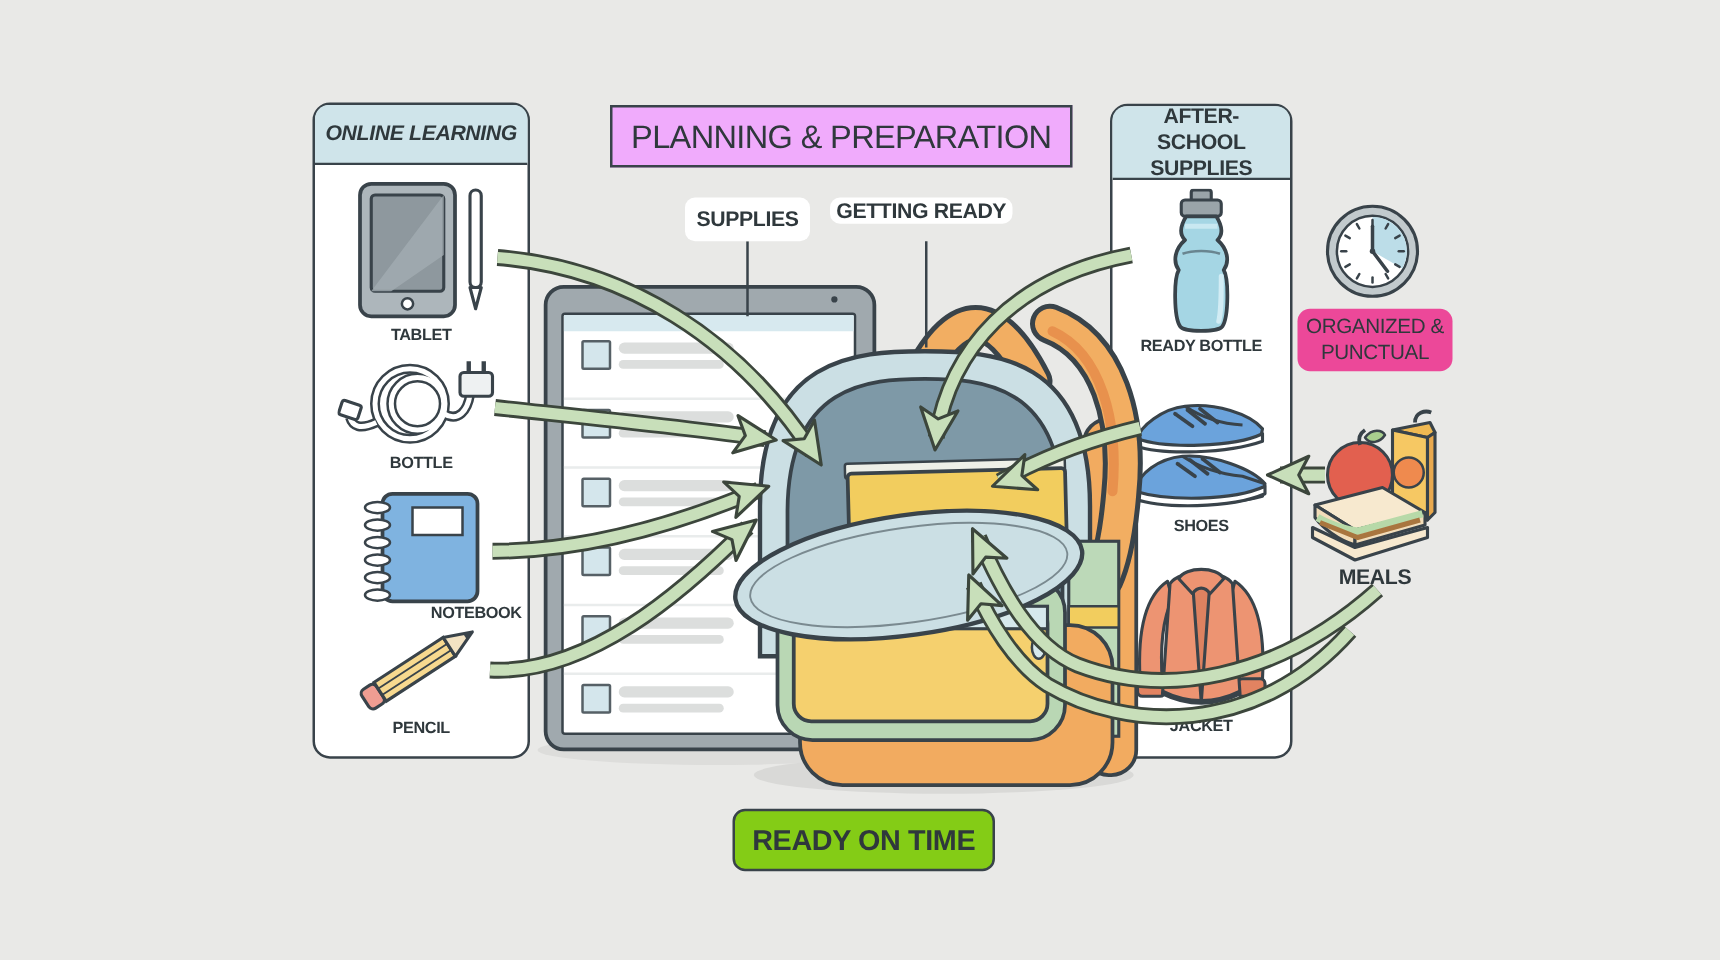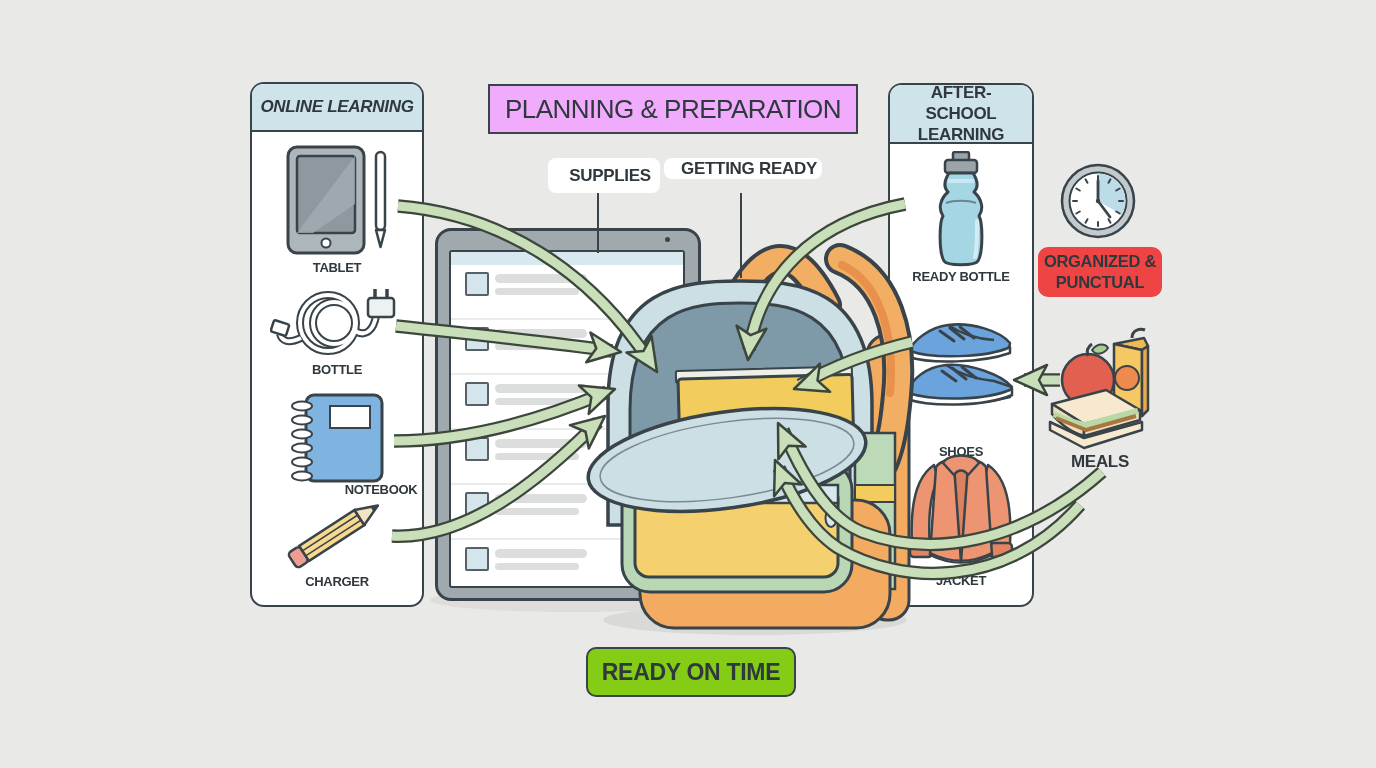--- a/index.html
+++ b/index.html
@@ -13,21 +13,21 @@
                 display:flex;align-items:center;justify-content:center;text-align:center;
                 font-weight:bold;font-size:17px;letter-spacing:-0.3px;line-height:1.25;}
   .item-label{position:absolute;width:100%;text-align:center;font-weight:bold;font-size:13px;
               letter-spacing:-0.3px;line-height:1.2;}
 
   
   .title-box{position:absolute;left:488px;top:84px;width:366px;height:46px;background:#f0abfc;
              border:2.5px solid #39434a;border-radius:0;display:flex;align-items:center;justify-content:center;
              font-weight:normal;font-size:26px;letter-spacing:-0.5px;z-index:60;}
   .tag{position:absolute;background:#fff;border-radius:8px;display:flex;align-items:center;justify-content:center;
-       font-weight:bold;font-size:17px;letter-spacing:-0.3px;z-index:60;text-align:center;padding-left:12px;}
+       font-weight:bold;font-size:17px;letter-spacing:-0.3px;z-index:60;text-align:center;}
   .footer-box{position:absolute;left:586px;top:647px;width:206px;height:46px;background:#84cc16;
               border:2.5px solid #39434a;border-radius:10px;display:flex;align-items:center;justify-content:center;
               font-weight:bold;font-size:23px;letter-spacing:-0.3px;z-index:60;}
   .plain-label{position:absolute;font-weight:bold;font-size:17px;letter-spacing:-0.3px;text-align:center;z-index:60;}
 
   
   .device-shadow{position:absolute;left:430px;top:588px;width:286px;height:24px;background:#dddddb;
                  border-radius:50%;z-index:2;}
   .device{position:absolute;left:435px;top:228px;width:260px;height:367px;background:#a0a9ae;
           border:3px solid #39434a;border-radius:16px;z-index:5;}
@@ -39,22 +39,22 @@
   .cl-box{position:absolute;left:14px;top:7px;width:20px;height:20px;background:#d4e6ec;
           border:2.5px solid #566066;border-radius:2px;}
   .cl-bar{position:absolute;background:#dcdedd;border-radius:5px;}
   .cl-bar.b1{left:44px;top:9px;width:92px;height:9px;}
   .cl-bar.b2{left:44px;top:23px;width:84px;height:7px;}
 
   
   .arrow-layer{position:absolute;left:0;top:0;z-index:50;pointer-events:none;}
   .art{position:absolute;z-index:20;}
   .side-art{position:absolute;z-index:40;}
-  .annot-box{position:absolute;background:#ef4444;border-radius:10px;display:flex;align-items:center;justify-content:center;
-             text-align:center;font-weight:bold;font-size:16.5px;letter-spacing:-0.3px;line-height:1.3;z-index:60;}
+  .annot-box{position:absolute;background:#ec4899;border-radius:10px;display:flex;align-items:center;justify-content:center;
+             text-align:center;font-weight:normal;font-size:16.5px;letter-spacing:-0.3px;line-height:1.3;z-index:60;}
 </style>
 </head>
 <body>
 
 <div class="canvas">
 
   <div class="title-box">PLANNING &amp; PREPARATION</div>
   <div class="tag" style="left:548px;top:158px;width:100px;height:35px;">SUPPLIES</div>
   <div class="tag" style="left:664px;top:158px;width:146px;height:21px;">GETTING READY</div>
   <div class="footer-box">READY ON TIME</div>
@@ -109,25 +109,25 @@
     <svg class="abs" style="left:28px;top:418px;" width="116" height="74" viewBox="0 0 116 74">
       <g transform="translate(14,58) rotate(-33)">
         <rect x="-2" y="-9" width="14" height="18" rx="4" fill="#ef9d92" stroke="#39434a" stroke-width="2.5"></rect>
         <rect x="12" y="-9" width="66" height="18" fill="#f7d98f" stroke="#39434a" stroke-width="2.5"></rect>
         <line x1="12" y1="-3" x2="78" y2="-3" stroke="#39434a" stroke-width="1.5"></line>
         <line x1="12" y1="3" x2="78" y2="3" stroke="#39434a" stroke-width="1.5"></line>
         <polygon points="78,-9 100,0 78,9" fill="#f3e3c3" stroke="#39434a" stroke-width="2.5" stroke-linejoin="round"></polygon>
         <polygon points="93,-3 100,0 93,3" fill="#39434a"></polygon>
       </g>
     </svg>
-    <div class="item-label" style="top:490px;">CHARGER</div>
+    <div class="item-label" style="top:490px;">PENCIL</div>
   </div>
 
   <div class="panel" style="left:888px;top:83px;width:142px;height:520px;">
-    <div class="panel-header" style="height:57px;padding:0 10px;">AFTER-SCHOOL LEARNING</div>
+    <div class="panel-header" style="height:57px;padding:0 10px;">AFTER-SCHOOL SUPPLIES</div>
 
     <svg class="abs" style="left:38px;top:66px;" width="66" height="118" viewBox="0 0 66 118">
       <rect x="25" y="1" width="16" height="9" rx="2" fill="#9aa4a9" stroke="#39434a" stroke-width="2.5"></rect>
       <rect x="17" y="9" width="32" height="13" rx="3" fill="#9aa4a9" stroke="#39434a" stroke-width="2.5"></rect>
       <path d="M21,22 H45 C50,30 51,36 46,41 C54,48 56,58 51,65 C55,72 55,102 50,110 C47,115 19,115 16,110 C11,102 11,72 15,65 C10,58 12,48 20,41 C15,36 16,30 21,22 Z" fill="#a5d6e4" stroke="#39434a" stroke-width="3" stroke-linejoin="round"></path>
       <path d="M20,30 H46" stroke="#c9e8f1" stroke-width="4" fill="none"></path>
       <path d="M18,52 C26,49 40,49 48,52" stroke="#39434a" stroke-width="2" fill="none" opacity="0.55"></path>
       <path d="M49,70 C49,88 49,98 47,106" stroke="#d2ecf4" stroke-width="4" fill="none" stroke-linecap="round"></path>
     </svg>
     <div class="item-label" style="top:184px;padding:0 16px;box-sizing:border-box;">READY BOTTLE</div>
@@ -145,21 +145,21 @@
         <path d="M6,72 C10,60 24,48 44,46 C68,44 100,56 110,68 L108,78 C78,86 28,86 6,80 Z" fill="#6ba3dc"></path>
         <path d="M6,74 C32,82 84,82 110,70 L110,76 C82,88 28,88 5,80 Z" fill="#ffffff"></path>
         <path d="M44,46 C56,54 72,60 92,62 L110,68" fill="none"></path>
         <g stroke-width="3" stroke-linecap="round">
           <line x1="40" y1="52" x2="54" y2="62"></line>
             <line x1="50" y1="49" x2="64" y2="60"></line>
           <line x1="60" y1="48" x2="74" y2="59"></line>
         </g>
       </g>
     </svg>
-    <div class="item-label" style="top:328px;margin-top:31px;">SHOES</div>
+    <div class="item-label" style="top:328px;">SHOES</div>
 
     <svg class="abs" style="left:6px;top:358px;" width="130" height="132" viewBox="0 0 130 132">
       <g stroke="#39434a" stroke-width="2.5" stroke-linejoin="round">
         <path d="M38,22 C20,34 14,62 16,100 L34,104 C32,78 34,52 42,36 Z" fill="#ed9472"></path>
         <path d="M92,22 C110,34 116,62 114,100 L96,104 L88,36 Z" fill="#ed9472"></path>
         <rect x="14" y="100" width="22" height="14" rx="4" fill="#e28361"></rect>
         <rect x="94" y="100" width="22" height="14" rx="4" fill="#e28361"></rect>
         <path d="M40,24 C48,12 82,12 90,24 L96,112 C76,122 54,122 34,112 Z" fill="#ed9472"></path>
         <path d="M58,22 L65,119 L72,22" fill="#dd8260"></path>
         <path d="M47,20 C52,10 78,10 83,20 L72,32 C68,26 62,26 58,32 Z" fill="#ed9472"></path>

